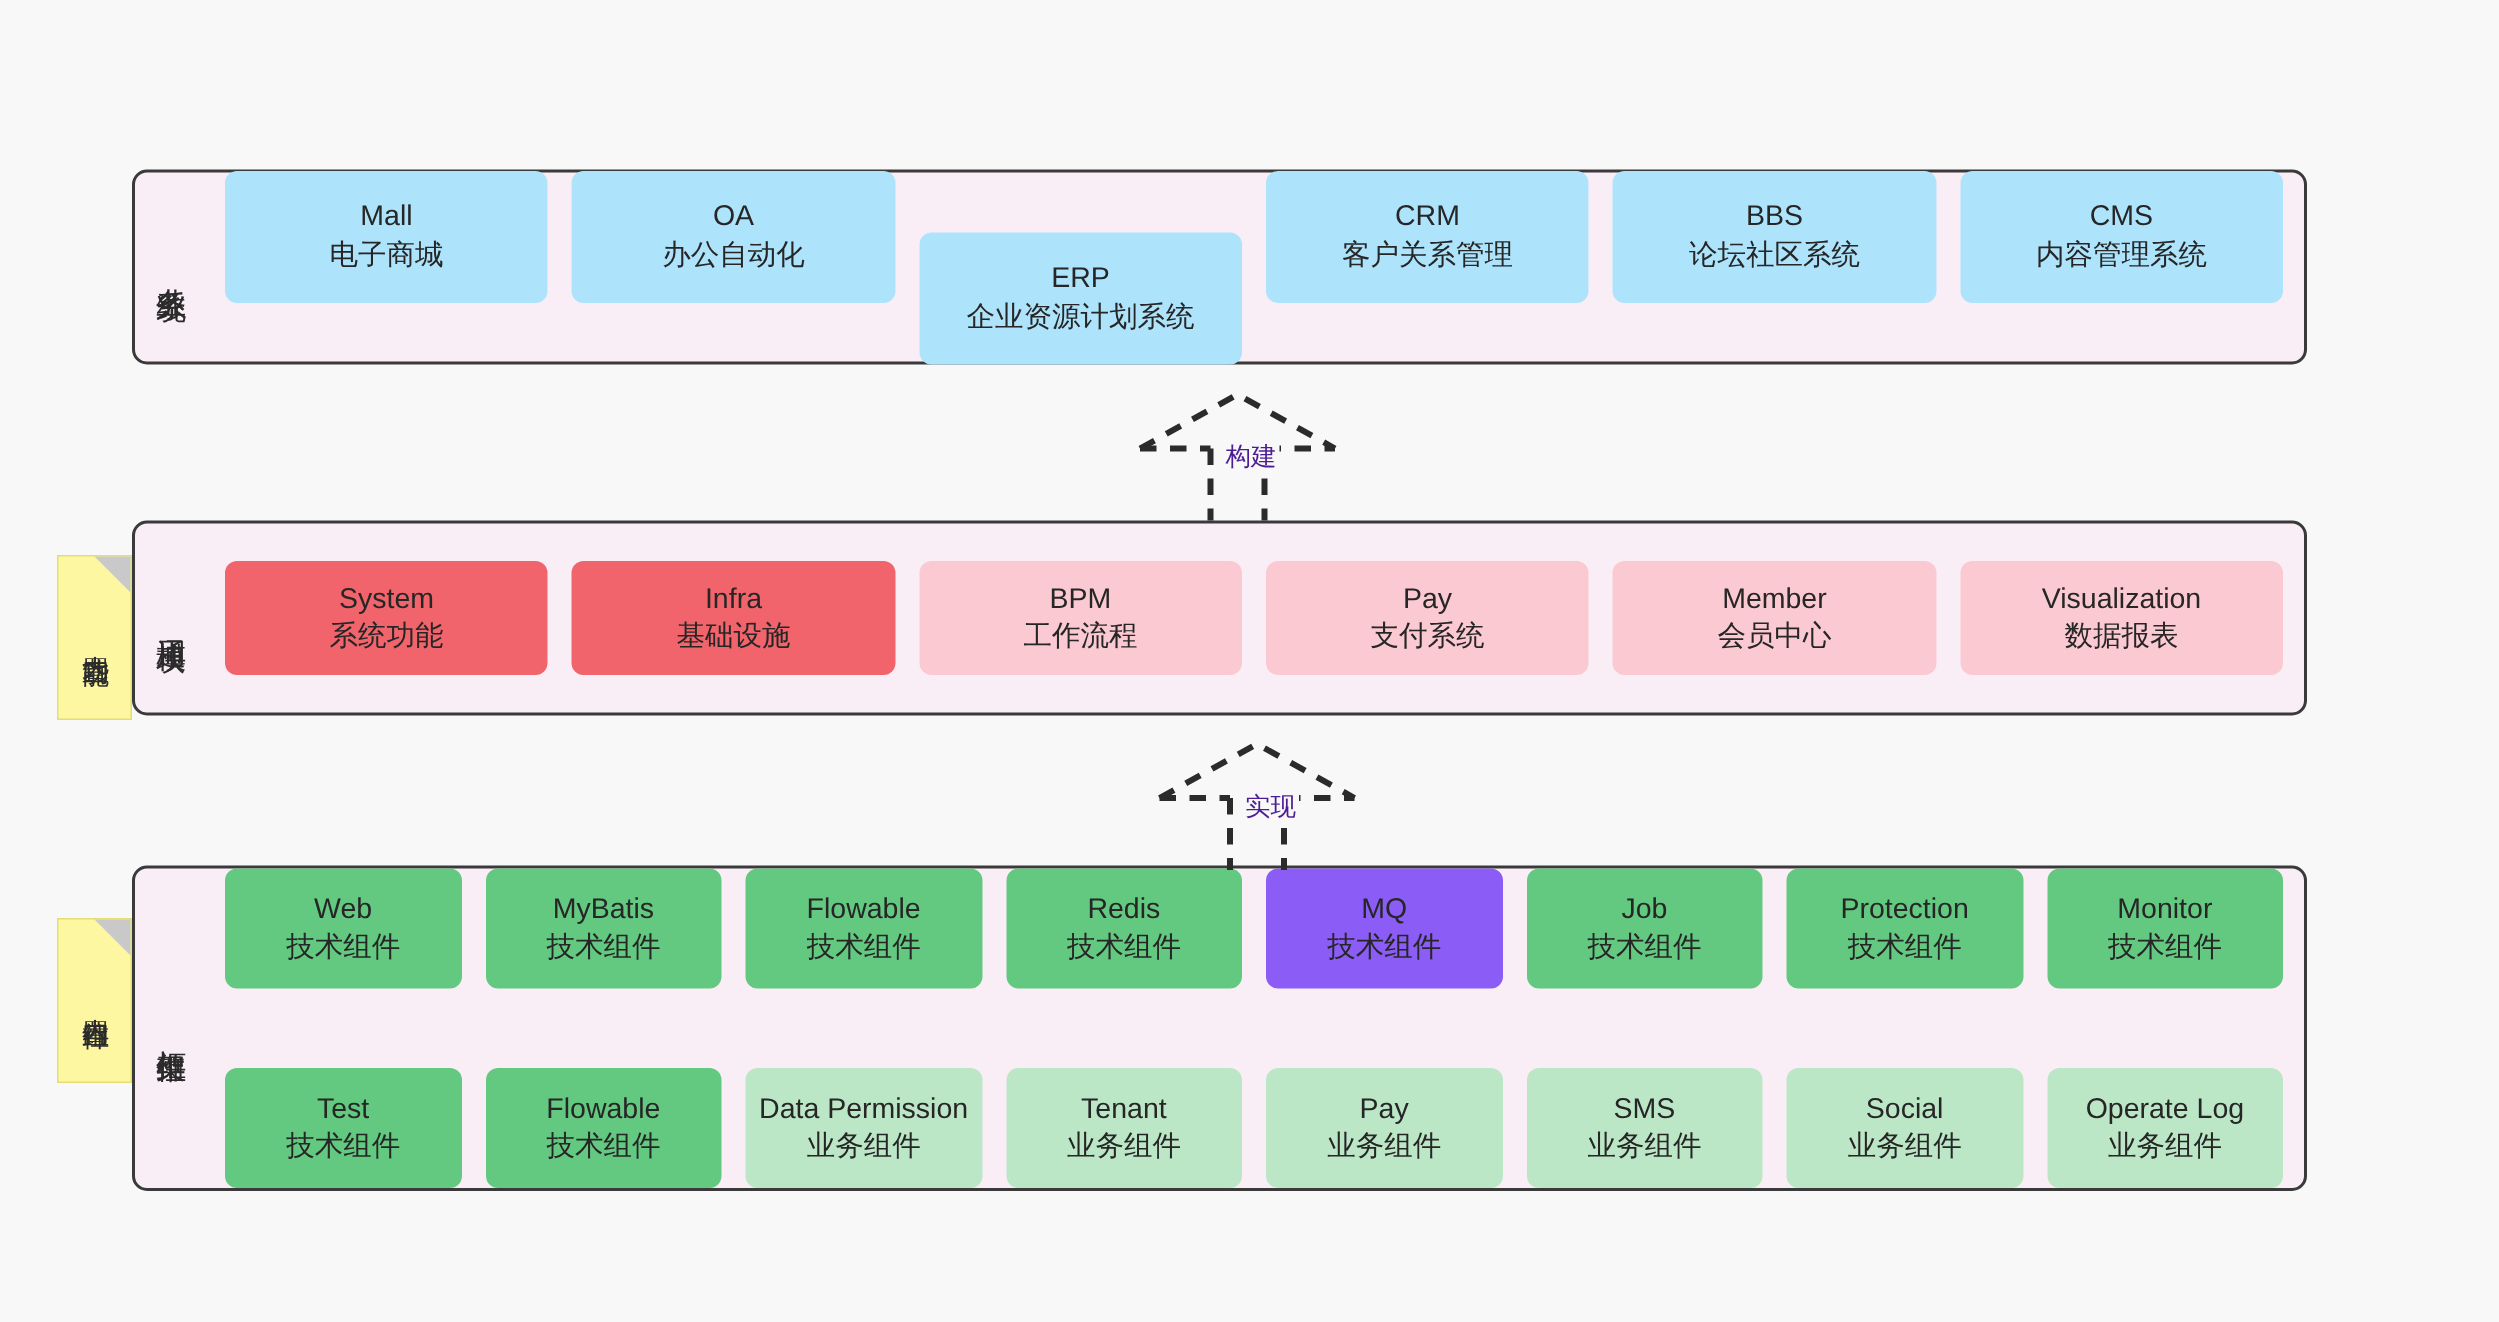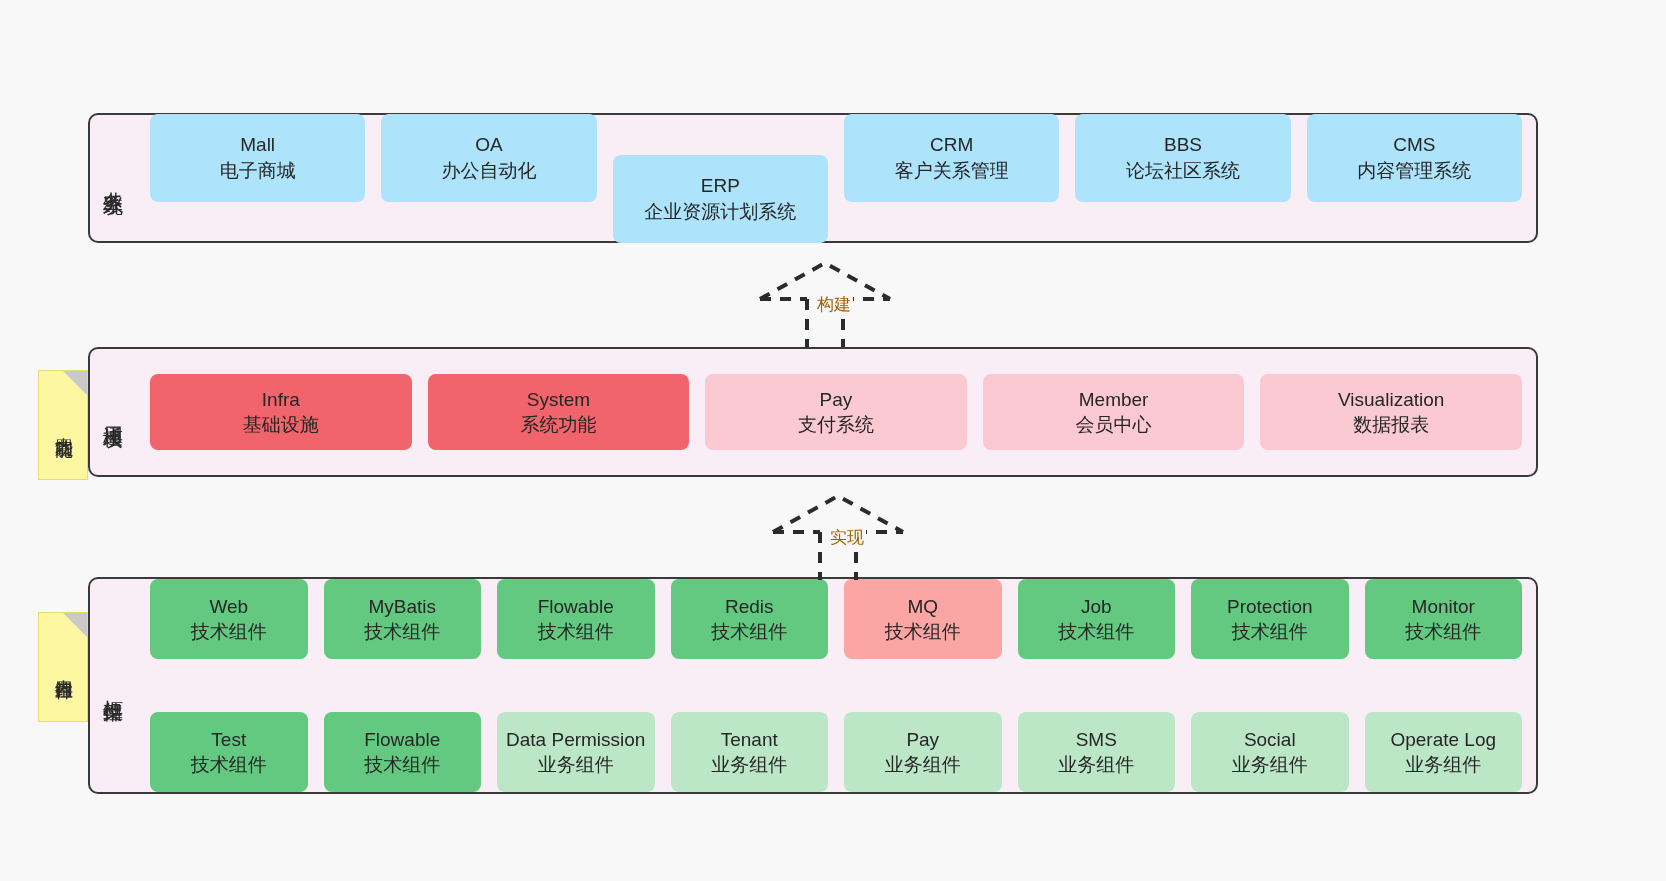--- a/index.html
+++ b/index.html
@@ -115,21 +115,21 @@
   }
   #sticky-common    { left: 38px; top: 370px; width: 50px; height: 110px; }
   #sticky-framework { left: 38px; top: 612px; width: 50px; height: 110px; }
 
   
   .arrow { position: absolute; z-index: 2; }
   .arrow svg { display: block; overflow: visible; }
   .arrow-label {
     position: absolute;
     font-size: 17px;
-    color: #a16207;
+    color: #4c1d95;
     background: #f8f8f8;
     padding: 0 2px;
     user-select: none;
     white-space: nowrap;
   }
   #arrow-build   { left: 755px; top: 255px; }
   #arrow-build .arrow-label   { left: 60px; top: 38px; }
   #arrow-realize { left: 768px; top: 488px; }
   #arrow-realize .arrow-label { left: 60px; top: 38px; }
 </style>
@@ -184,26 +184,30 @@
   </div>
 
   <div class="sticky" id="sticky-common">
     <span>内置功能</span>
   </div>
   <div class="layer" id="layer-common" style="background: rgb(250, 238, 246);">
     <div class="layer-title">通用模块</div>
     <div class="layer-body">
       <div class="card-row">
         <div class="card c-red" style="background: rgb(241, 100, 108);">
+          <span class="en">System</span>
+          <span class="cn">系统功能</span>
+        </div>
+        <div class="card c-red" style="background: rgb(241, 100, 108);">
           <span class="en">Infra</span>
           <span class="cn">基础设施</span>
         </div>
-        <div class="card c-red" style="background: rgb(241, 100, 108);">
-          <span class="en">System</span>
-          <span class="cn">系统功能</span>
+        <div class="card c-pink" style="background: rgb(251, 201, 209);">
+          <span class="en">BPM</span>
+          <span class="cn">工作流程</span>
         </div>
         <div class="card c-pink" style="background: rgb(251, 201, 209);">
           <span class="en">Pay</span>
           <span class="cn">支付系统</span>
         </div>
         <div class="card c-pink" style="background: rgb(251, 201, 209);">
           <span class="en">Member</span>
           <span class="cn">会员中心</span>
         </div>
         <div class="card c-pink" style="background: rgb(251, 201, 209);">
@@ -244,21 +248,21 @@
           <span class="cn">技术组件</span>
         </div>
         <div class="card c-green" style="background: rgb(99, 201, 128);">
           <span class="en">Flowable</span>
           <span class="cn">技术组件</span>
         </div>
         <div class="card c-green" style="background: rgb(99, 201, 128);">
           <span class="en">Redis</span>
           <span class="cn">技术组件</span>
         </div>
-        <div class="card c-green" style="background: #fca5a5;">
+        <div class="card c-green" style="background: #8b5cf6;">
           <span class="en">MQ</span>
           <span class="cn">技术组件</span>
         </div>
         <div class="card c-green" style="background: rgb(99, 201, 128);">
           <span class="en">Job</span>
           <span class="cn">技术组件</span>
         </div>
         <div class="card c-green" style="background: rgb(99, 201, 128);">
           <span class="en">Protection</span>
           <span class="cn">技术组件</span>

